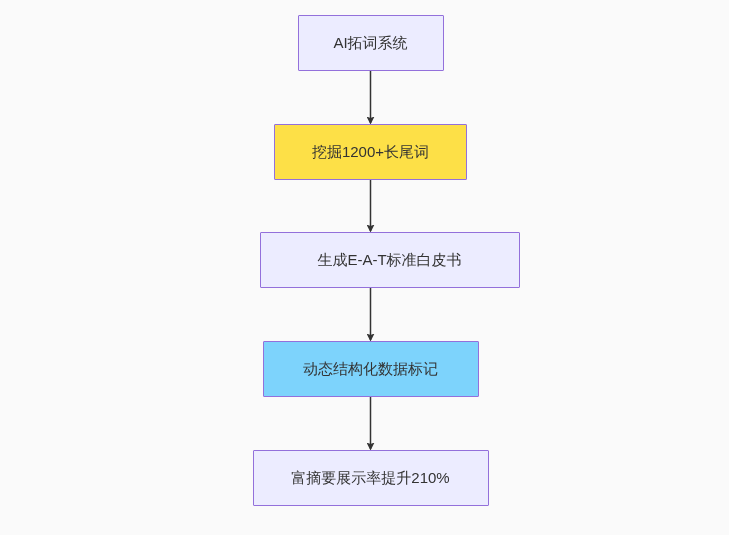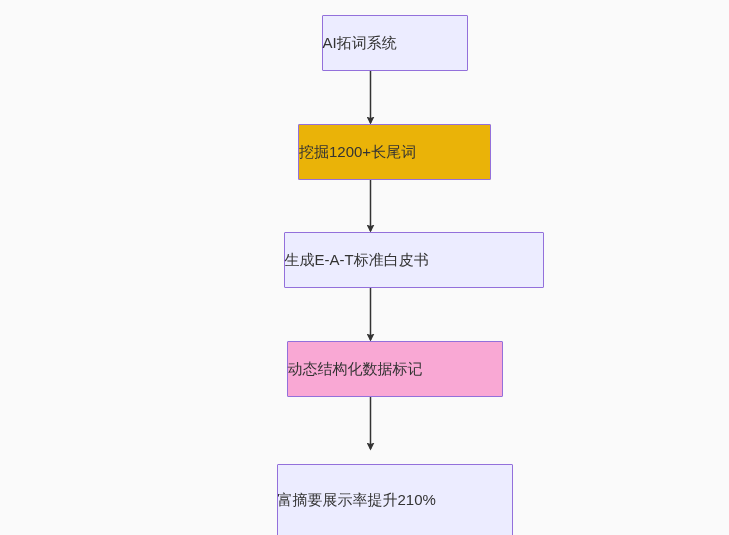--- a/index.html
+++ b/index.html
@@ -17,21 +17,21 @@
     top: 0;
     pointer-events: none;
   }
   .node {
     position: absolute;
     box-sizing: border-box;
     border: 1px solid;
     border-radius: 1px;
     display: flex;
     align-items: center;
-    margin-left: 24px;
+    justify-content: center;
   }
   .node-label {
     font-size: 15px;
     line-height: 1.2;
     text-align: center;
     white-space: nowrap;
   }
 </style>
 </head>
 <body>
@@ -47,26 +47,26 @@
         <line x1="370.5" y1="71" x2="370.5" y2="123" stroke="#333333" stroke-width="1.5" marker-end="url(#arrowhead)"></line>
         <line x1="370.5" y1="180" x2="370.5" y2="231" stroke="#333333" stroke-width="1.5" marker-end="url(#arrowhead)"></line>
         <line x1="370.5" y1="288" x2="370.5" y2="340" stroke="#333333" stroke-width="1.5" marker-end="url(#arrowhead)"></line>
         <line x1="370.5" y1="397" x2="370.5" y2="449" stroke="#333333" stroke-width="1.5" marker-end="url(#arrowhead)"></line>
       </g>
   </svg>
   <div id="node-layer">
       <div class="node" style="left: 297.5px; top: 15px; width: 146px; height: 56px; background: rgb(236, 236, 255); border-color: rgb(147, 112, 219);">
         <span class="node-label" style="color: rgb(51, 51, 51);">AI拓词系统</span>
       </div>
-      <div class="node" style="left: 274px; top: 124px; width: 193px; height: 56px; background: #eab308; border-color: rgb(147, 112, 219);">
+      <div class="node" style="left: 274px; top: 124px; width: 193px; height: 56px; background: #fde047; border-color: rgb(147, 112, 219);">
         <span class="node-label" style="color: rgb(51, 51, 51);">挖掘1200+长尾词</span>
       </div>
       <div class="node" style="left: 259.5px; top: 232px; width: 260px; height: 56px; background: rgb(236, 236, 255); border-color: rgb(147, 112, 219);">
         <span class="node-label" style="color: rgb(51, 51, 51);">生成E-A-T标准白皮书</span>
       </div>
-      <div class="node" style="left: 262.5px; top: 341px; width: 216px; height: 56px; background: #f9a8d4; border-color: rgb(147, 112, 219);">
+      <div class="node" style="left: 262.5px; top: 341px; width: 216px; height: 56px; background: #7dd3fc; border-color: rgb(147, 112, 219);">
         <span class="node-label" style="color: rgb(51, 51, 51);">动态结构化数据标记</span>
       </div>
-      <div class="node" style="left: 252.5px; top: 464px; width: 236px; height: 72px; background: rgb(236, 236, 255); border-color: rgb(147, 112, 219);">
+      <div class="node" style="left: 252.5px; top: 450px; width: 236px; height: 56px; background: rgb(236, 236, 255); border-color: rgb(147, 112, 219);">
         <span class="node-label" style="color: rgb(51, 51, 51);">富摘要展示率提升210%</span>
       </div>
     </div>
 </div>
 
 </body></html>

